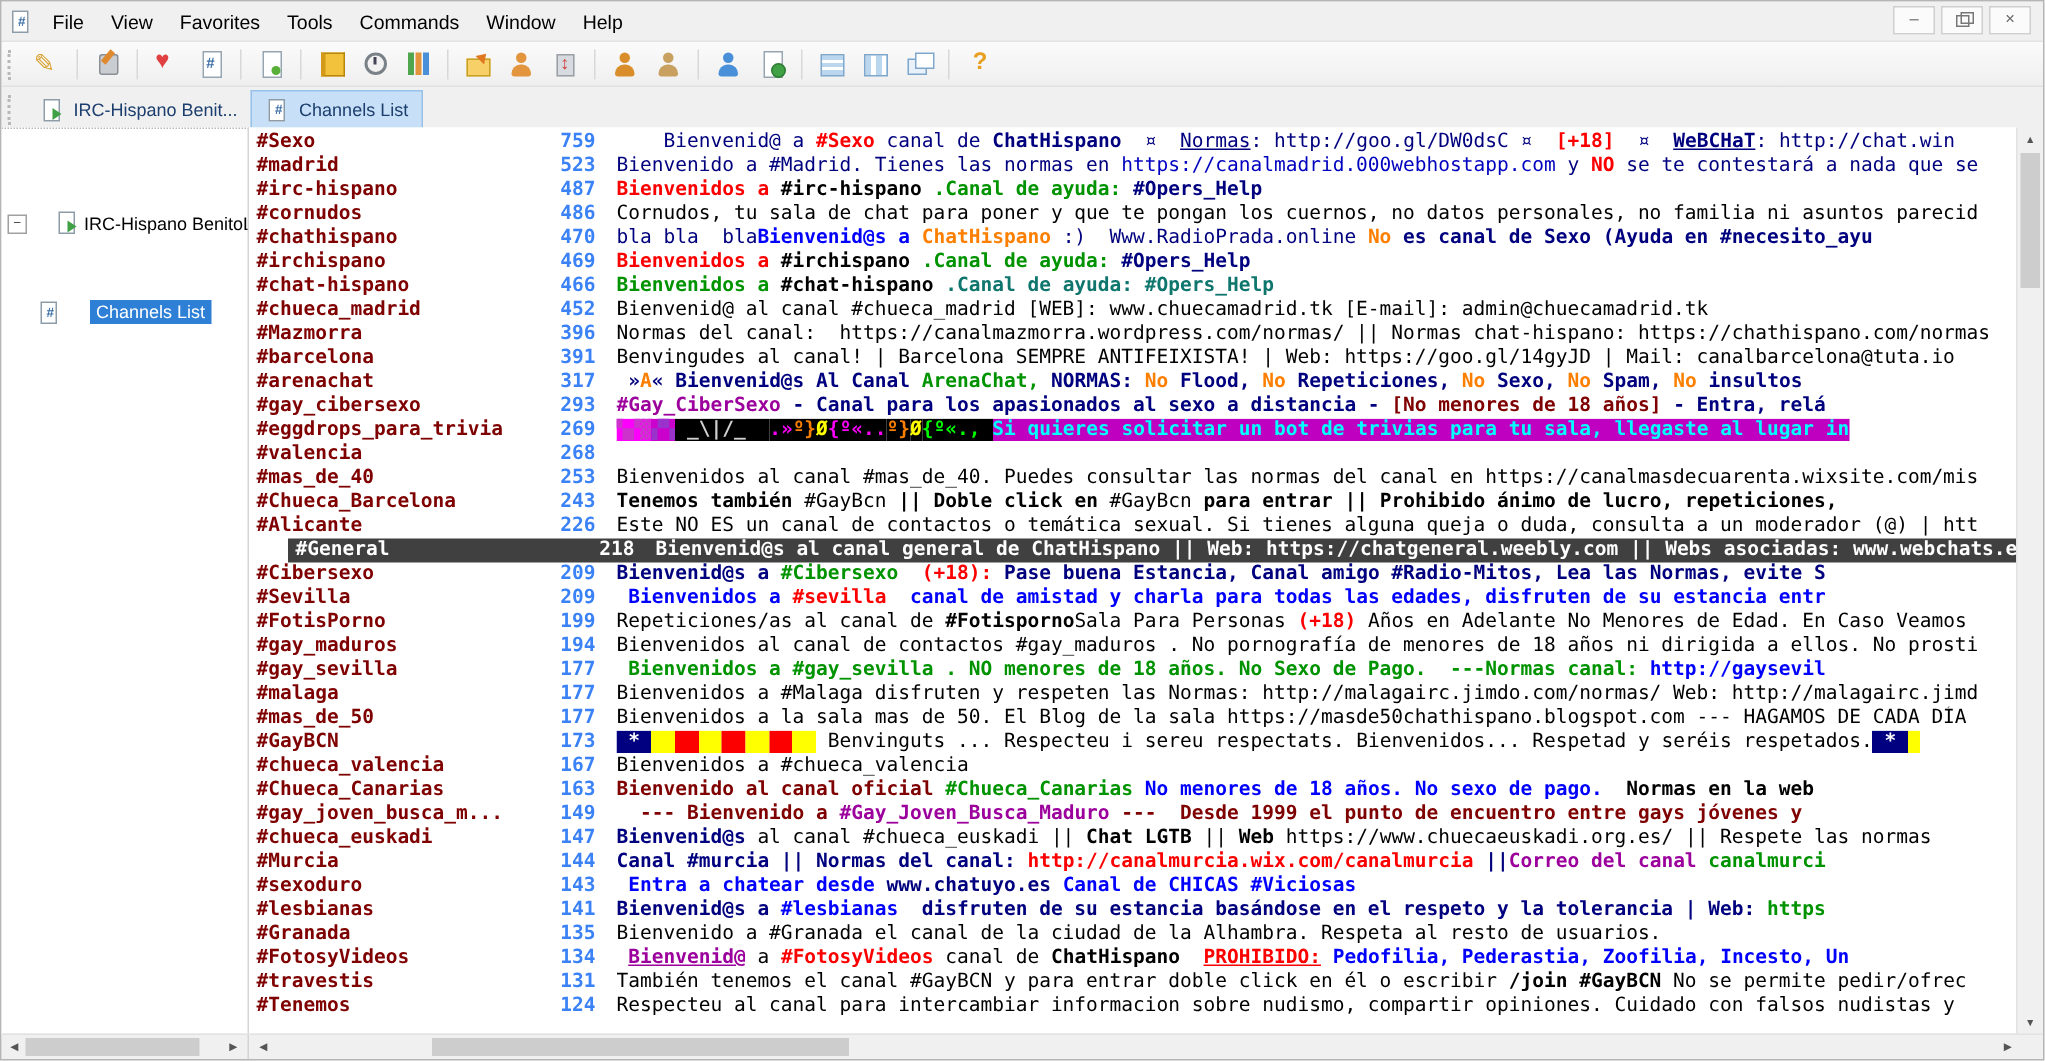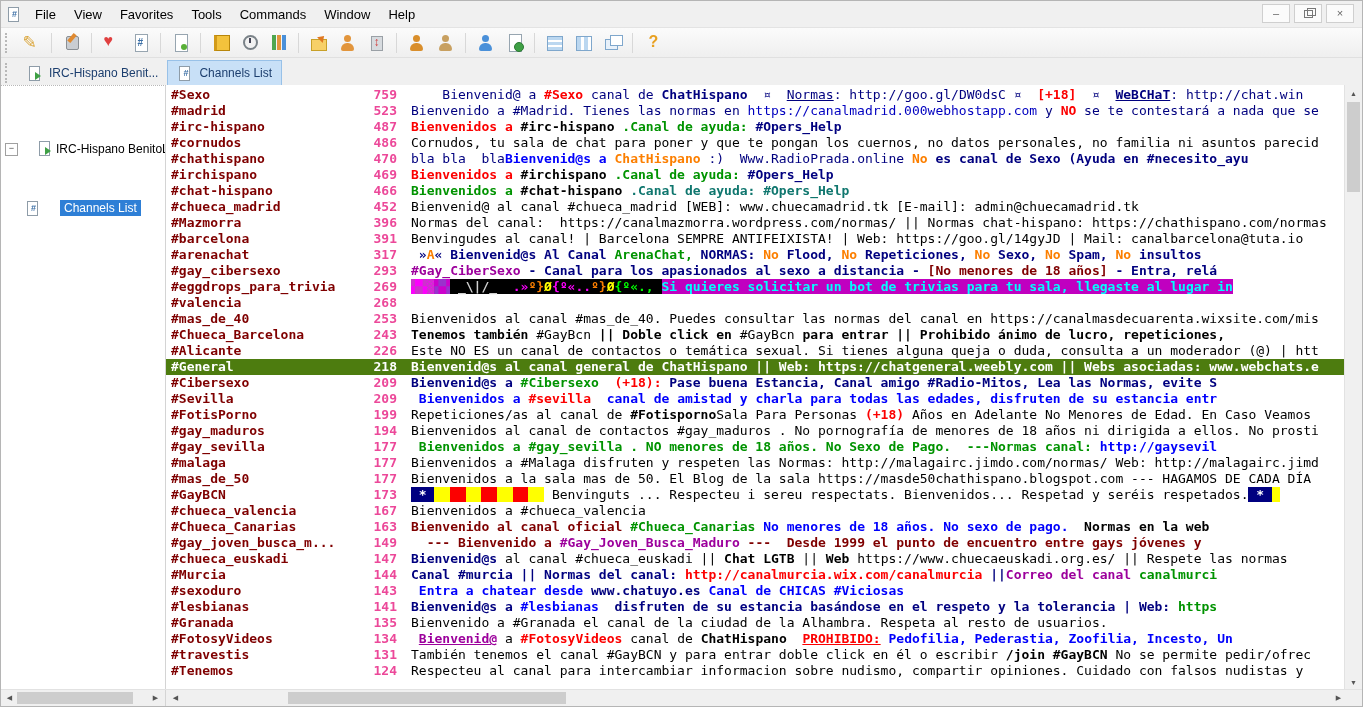--- a/index.html
+++ b/index.html
@@ -63,23 +63,23 @@
   .tree{width:165px;border-right:1px solid #D4D4D4;border-top:1px dotted #B8B8B8;background:#FFF;padding-top:10px;font-size:12px;flex:0 0 165px;box-sizing:border-box;overflow:hidden;}
   .tree-row{display:flex;align-items:flex-end;gap:19px;height:20px;white-space:nowrap;margin-top:40px;}
   .expander{width:11px;height:11px;border:1px solid #A0A0A0;background:#FFF;color:#444;font-size:9px;line-height:9px;text-align:center;flex:0 0 11px;margin-left:4px;}
   .expander::before{content:"−";}
   .tree-child{margin-left:24px;}
   .tree-label-selected{background:#2E7FD6;color:#FFF;padding:1px 4px;}
 
   .list{position:relative;flex:1;overflow:hidden;font-family:"DejaVu Sans Mono",monospace;font-size:13px;background:#FFF;padding-top:2px;}
   .lrow{display:flex;height:16px;line-height:16px;white-space:pre;overflow:hidden;}
   .lrow .nm{flex:0 0 190px;padding-left:5px;color:#7F0000;font-weight:bold;overflow:hidden;}
-  .lrow .ct{flex:0 0 36px;text-align:right;font-weight:bold;color:#ec4899;}
+  .lrow .ct{flex:0 0 36px;text-align:right;font-weight:bold;color:#3b82f6;}
   .lrow .tp{margin-left:14px;flex:1;overflow:hidden;}
-  .lrow.sel{background:#4d7c0f;}
+  .lrow.sel{background:#404040;margin-left:26px;}
   .lrow.sel .nm,.lrow.sel .ct{color:#FFF;}
   .lrow.sel .tp span{color:#FFF !important;background:transparent !important;}
 
   
   .vscroll{position:absolute;top:84px;right:0;width:17px;bottom:16px;background:#F0F0F0;border-left:1px solid #E2E2E2;}
   .arrow{position:absolute;color:#555;font-size:7px;width:17px;height:16px;display:flex;align-items:center;justify-content:center;}
   .vthumb{position:absolute;top:17px;left:2px;width:13px;height:90px;background:#CDCDCD;}
   .hstrip{position:absolute;bottom:0;left:0;height:16px;width:100%;background:#F0F0F0;border-top:1px solid #E2E2E2;}
   .hthumb{position:absolute;top:2px;height:12px;background:#CDCDCD;}
 </style>

